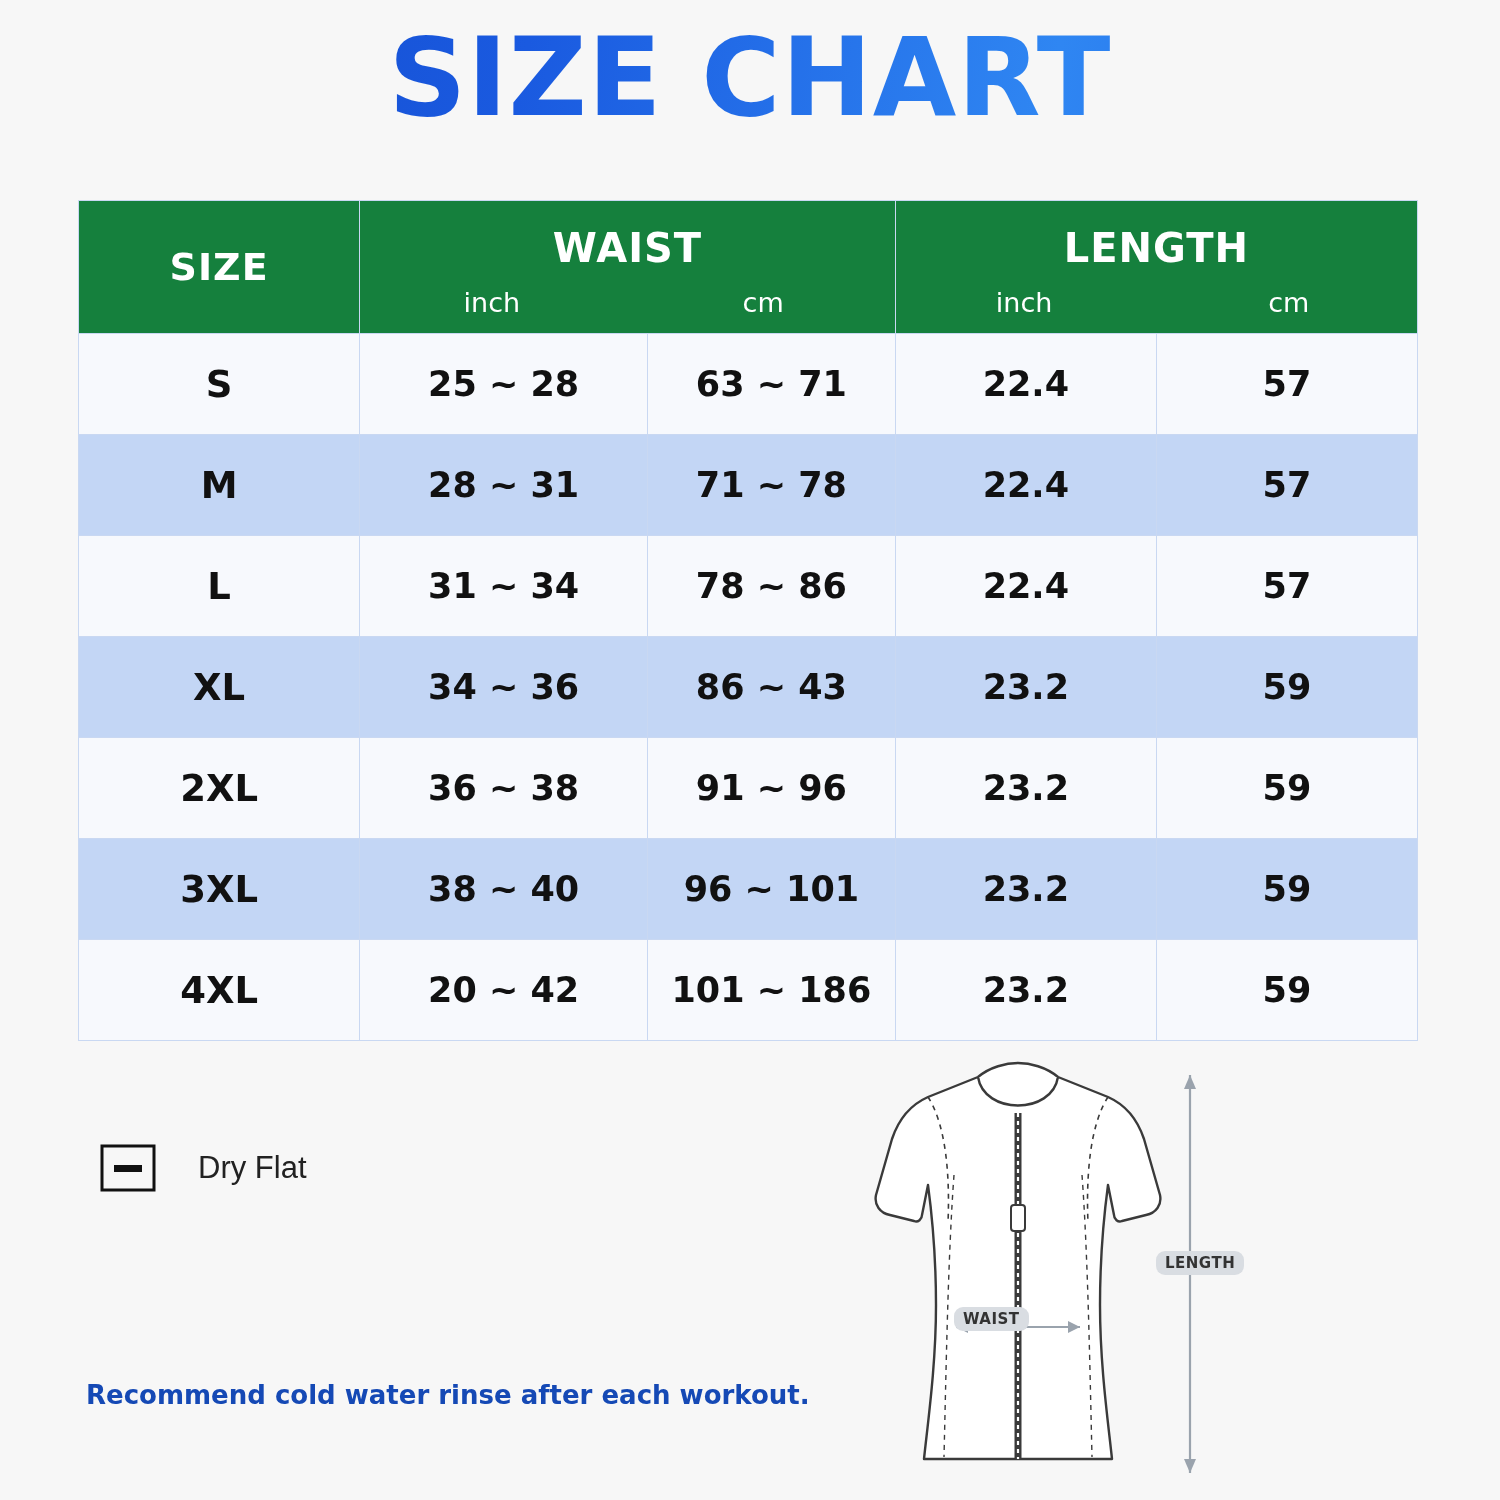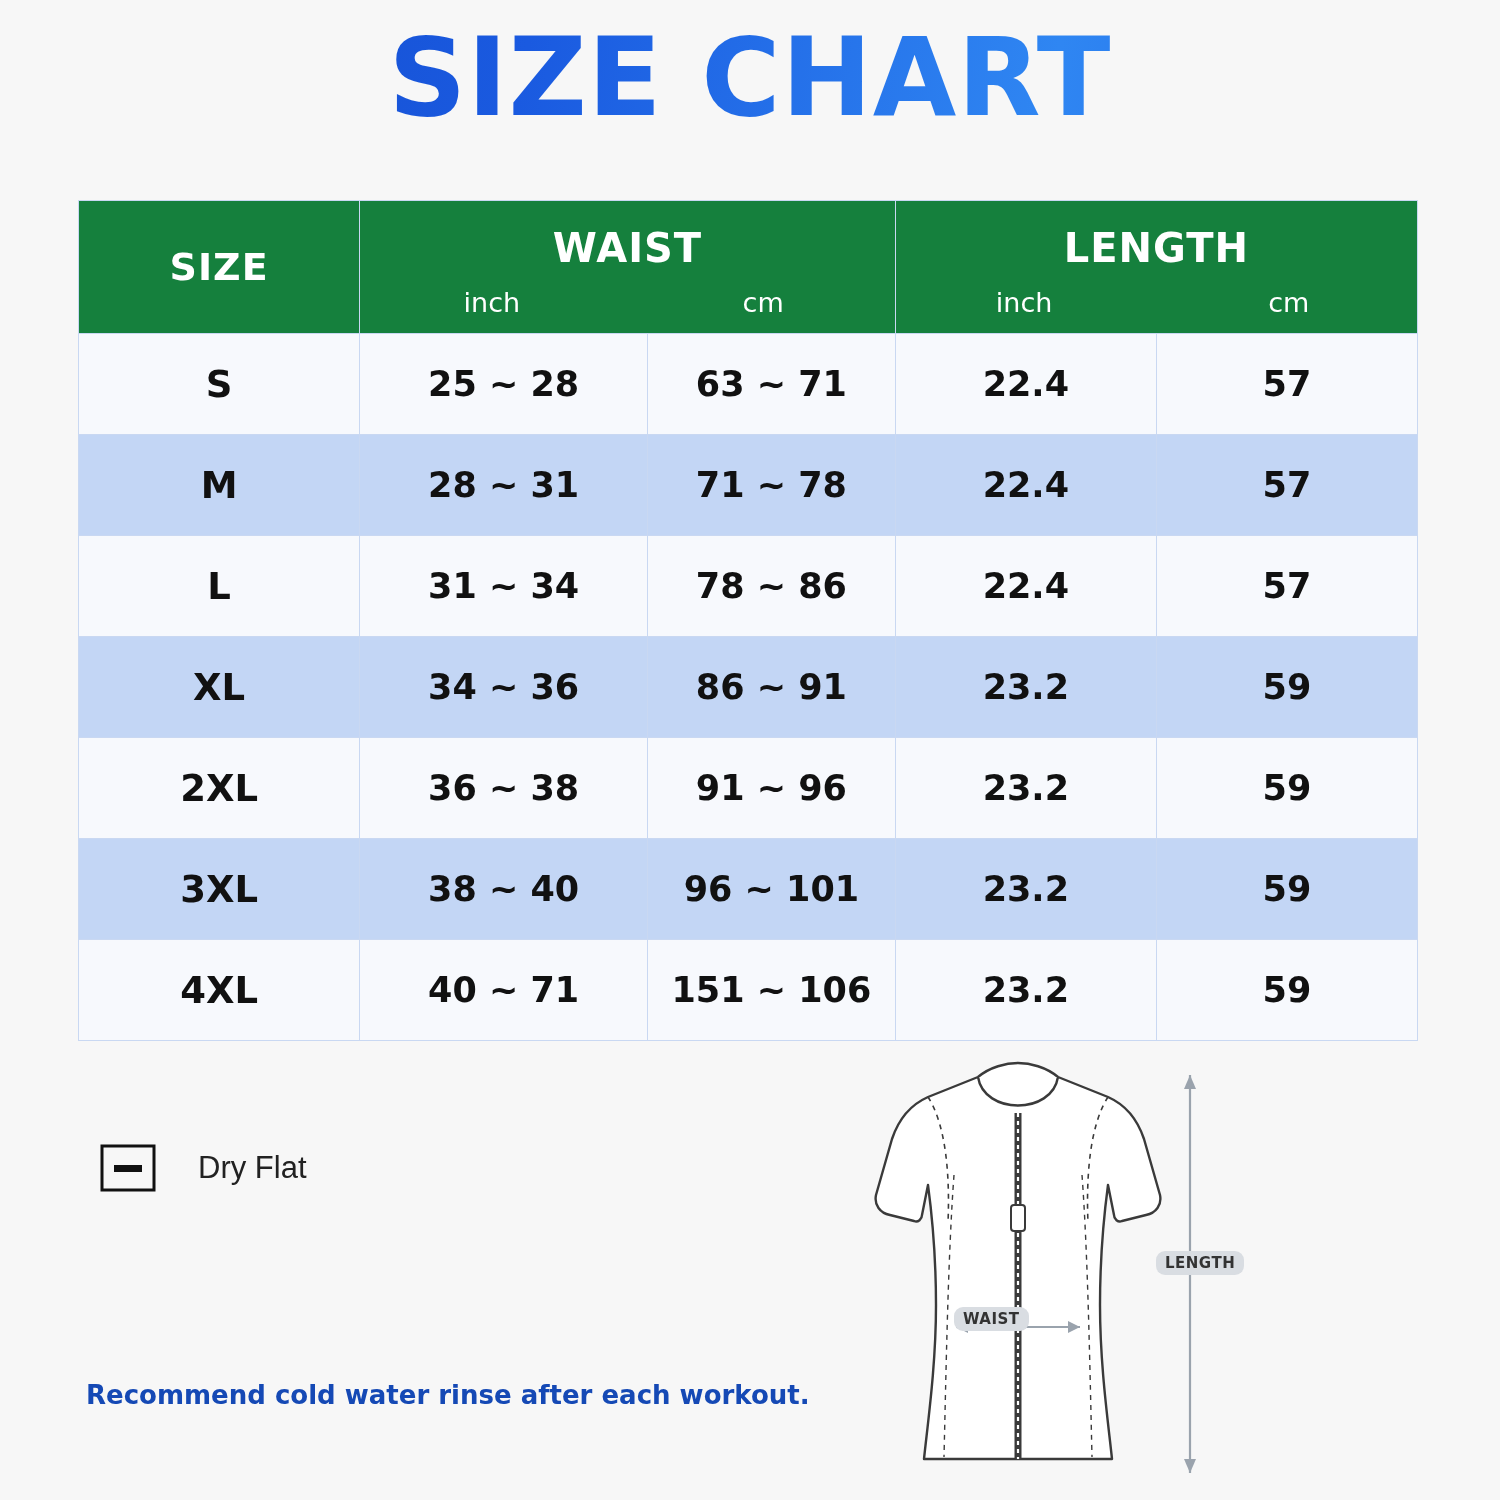--- a/index.html
+++ b/index.html
@@ -230,42 +230,42 @@
         <tr class="odd">
           <td class="size-cell">L</td>
           <td>31 ~ 34</td>
           <td>78 ~ 86</td>
           <td>22.4</td>
           <td>57</td>
         </tr>
         <tr class="even">
           <td class="size-cell">XL</td>
           <td>34 ~ 36</td>
-          <td>86 ~ 91</td>
+          <td>86 ~ 43</td>
           <td>23.2</td>
           <td>59</td>
         </tr>
         <tr class="odd">
           <td class="size-cell">2XL</td>
           <td>36 ~ 38</td>
           <td>91 ~ 96</td>
           <td>23.2</td>
           <td>59</td>
         </tr>
         <tr class="even">
           <td class="size-cell">3XL</td>
           <td>38 ~ 40</td>
           <td>96 ~ 101</td>
           <td>23.2</td>
           <td>59</td>
         </tr>
         <tr class="odd">
           <td class="size-cell">4XL</td>
-          <td>40 ~ 71</td>
-          <td>151 ~ 106</td>
+          <td>20 ~ 42</td>
+          <td>101 ~ 186</td>
           <td>23.2</td>
           <td>59</td>
         </tr>
       </tbody>
     </table>
   </div>
 
   <div class="care">
     <div class="care-row">
       <div class="care-item">

